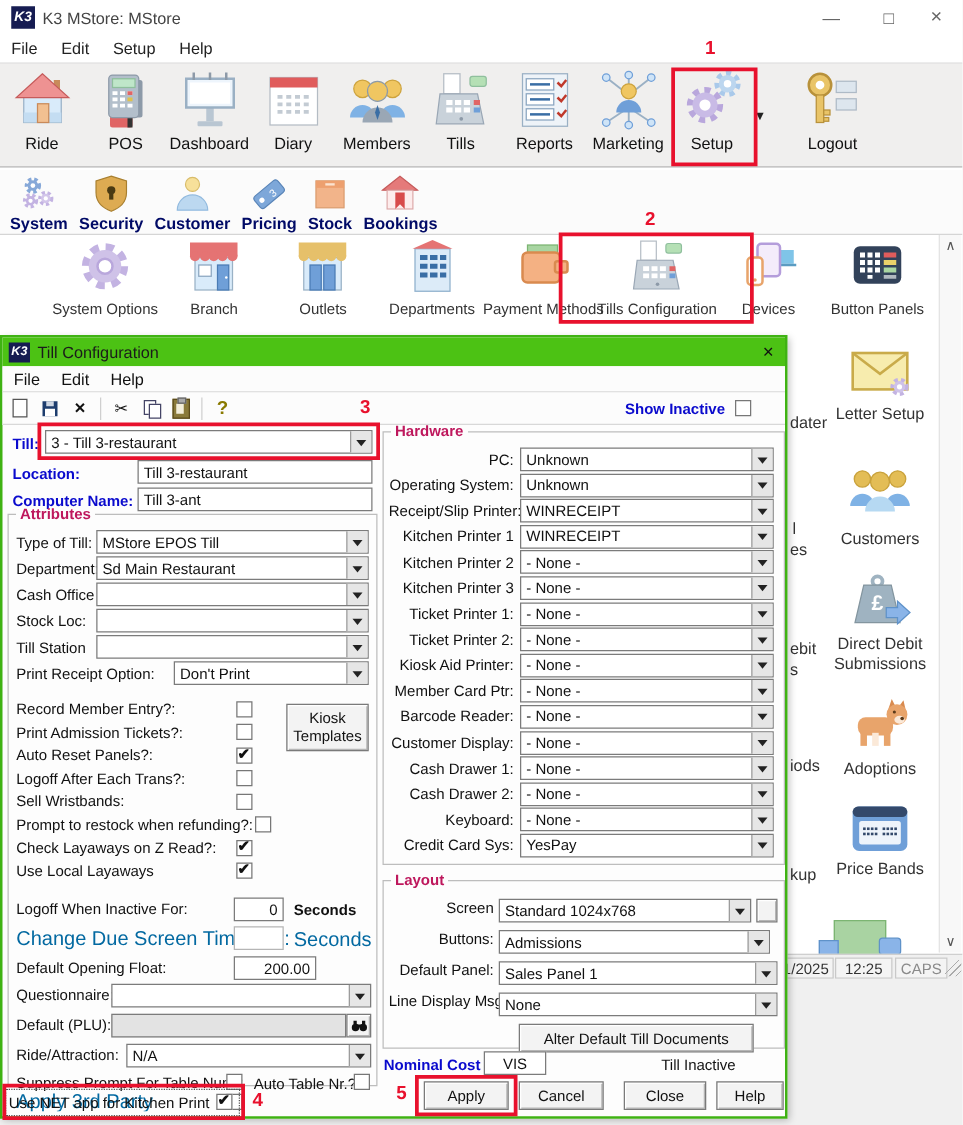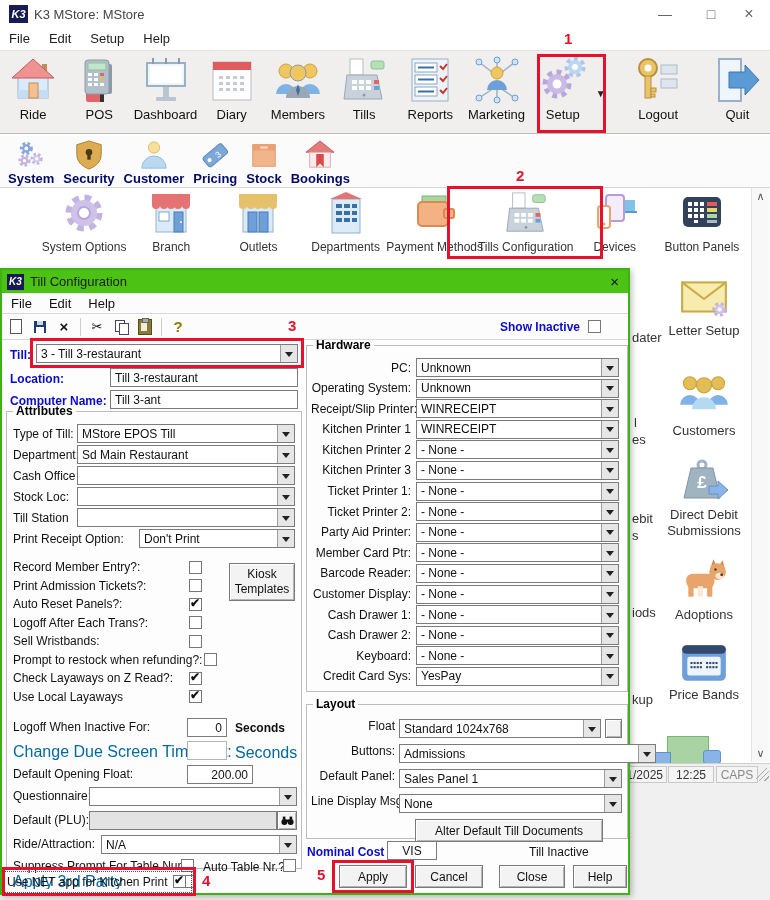--- a/index.html
+++ b/index.html
@@ -62,21 +62,21 @@
   .dd .b{width:16px;align-self:stretch;background:#e6e6e6;border-left:1px solid #9c9c9c;display:flex;align-items:center;justify-content:center;cursor:pointer}
   .dd .b::after{content:"";border:4px solid transparent;border-top:5px solid #222;margin-top:5px}
   .txt{background:#fff;border:1px solid #7b7b7b;height:19px;box-sizing:border-box;font-size:12px;padding:0 4px;display:flex;align-items:center}
   .txt.dis{background:#e3e3e3}
   .cb{width:13px;height:13px;background:#fff;border:1px solid #777;box-sizing:border-box;position:relative;cursor:pointer;flex:none}
   .cb[data-checked="true"]::after{content:"✔";position:absolute;left:0px;top:-3px;font-size:12px;font-weight:bold;color:#111}
   .btn{background:#f3f3f3;border:1px solid #7a7a7a;box-shadow:inset 1px 1px 0 #fff,inset -1px -1px 0 #b5b5b5;
        display:flex;align-items:center;justify-content:center;font-size:12px;color:#111;cursor:pointer;box-sizing:border-box}
   fieldset{border:1px solid #bdbdbd;margin:0;padding:0}
   .grp{position:absolute;background:transparent}
-  .grp legend{font-size:12px;font-weight:bold;color:#000000;margin-left:6px;padding:0 3px}
+  .grp legend{font-size:12px;font-weight:bold;color:#be185d;margin-left:6px;padding:0 3px}
   .frow{display:flex;align-items:center;height:19px}
   .frow .fl{width:100px;text-align:right;padding-right:5px;font-size:12px;color:#111;white-space:nowrap}
   .frow .dd{flex:1}
   
   .redbox{position:absolute;border:3px solid #e8112d;box-sizing:border-box;pointer-events:none;z-index:30}
   .ann{position:absolute;color:#e8112d;font-weight:bold;font-size:15px;z-index:31;font-family:"Liberation Sans",sans-serif}
   .dotted{outline:1px dotted #555}
 </style>
 </head>
 <body>
@@ -259,27 +259,20 @@
       <svg viewBox="0 0 48 48">
           <rect x="27" y="9" width="16" height="9" fill="#dde6ee" stroke="#aebac6"></rect>
           <rect x="27" y="23" width="16" height="9" fill="#dde6ee" stroke="#aebac6"></rect>
           <circle cx="14" cy="12" r="9" fill="#e9c468" stroke="#b8913a" stroke-width="2"></circle>
           <circle cx="14" cy="12" r="3.5" fill="#fff"></circle>
           <rect x="11" y="20" width="6" height="22" fill="#e9c468" stroke="#b8913a"></rect>
           <rect x="17" y="32" width="5" height="4" fill="#e9c468" stroke="#b8913a"></rect>
           <rect x="17" y="38" width="4" height="3" fill="#e9c468" stroke="#b8913a"></rect>
         </svg>
       <span class="lab">Logout</span>
-    </div>
-    <div class="item" style="margin-left:12px;width:66px">
-      <svg viewBox="0 0 48 48">
-          <rect x="6" y="3" width="22" height="42" fill="#eef5fc" stroke="#9ab0c4" stroke-width="2"></rect>
-          <polygon points="16,16 32,16 32,9 46,24 32,39 32,32 16,32" fill="#5b9bd5" stroke="#3a78b5"></polygon>
-        </svg>
-      <span class="lab">Quit</span>
     </div>
   </div>
 
   <div class="tb2">
     <div class="item">
       <svg viewBox="0 0 32 32">
           <g>
             <circle cx="11" cy="9" r="5" fill="none" stroke="#86a8d8" stroke-width="4" stroke-dasharray="2.6 2.2"></circle>
             <circle cx="11" cy="9" r="4.5" fill="#86a8d8"></circle>
             <circle cx="11" cy="9" r="2" fill="#fff"></circle>
@@ -808,21 +801,21 @@
           </div>
         </div>
       <div class="frow">
           <span class="fl">Ticket Printer 2:</span>
           <div class="dd">
             <span class="v">- None -</span>
             <span class="b"></span>
           </div>
         </div>
       <div class="frow">
-          <span class="fl">Party Aid Printer:</span>
+          <span class="fl">Kiosk Aid Printer:</span>
           <div class="dd">
             <span class="v">- None -</span>
             <span class="b"></span>
           </div>
         </div>
       <div class="frow">
           <span class="fl">Member Card Ptr:</span>
           <div class="dd">
             <span class="v">- None -</span>
             <span class="b"></span>
@@ -869,30 +862,30 @@
             <span class="v">YesPay</span>
             <span class="b"></span>
           </div>
         </div>
     </div>
   </fieldset>
 
   <fieldset class="grp" style="left:304px;top:427px;width:320px;height:140px">
     <legend>Layout</legend>
     <div class="abs" style="left:4px;top:8px;width:310px;height:19px">
-      <span class="fl" style="position:absolute;width:84px;text-align:right">Float</span>
+      <span class="fl" style="position:absolute;width:84px;text-align:right">Screen</span>
       <div class="dd" style="position:absolute;left:88px;width:202px">
           <span class="v">Standard 1024x768</span>
           <span class="b"></span>
         </div>
       <span class="btn" style="position:absolute;left:294px;width:17px;height:19px"></span>
     </div>
     <div class="abs" style="left:4px;top:33px;width:310px;height:19px">
       <span class="fl" style="position:absolute;width:84px;text-align:right">Buttons:</span>
-      <div class="dd" style="position:absolute;left:88px;width:257px">
+      <div class="dd" style="position:absolute;left:88px;width:217px">
           <span class="v">Admissions</span>
           <span class="b"></span>
         </div>
     </div>
     <div class="abs" style="left:4px;top:58px;width:310px;height:19px">
       <span class="fl" style="position:absolute;width:84px;text-align:right">Default Panel:</span>
       <div class="dd" style="position:absolute;left:88px;width:223px">
           <span class="v">Sales Panel 1</span>
           <span class="b"></span>
         </div>

